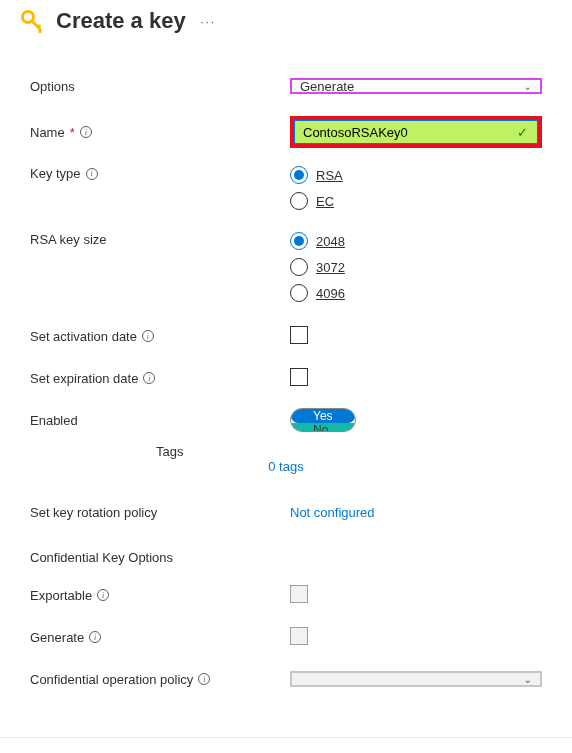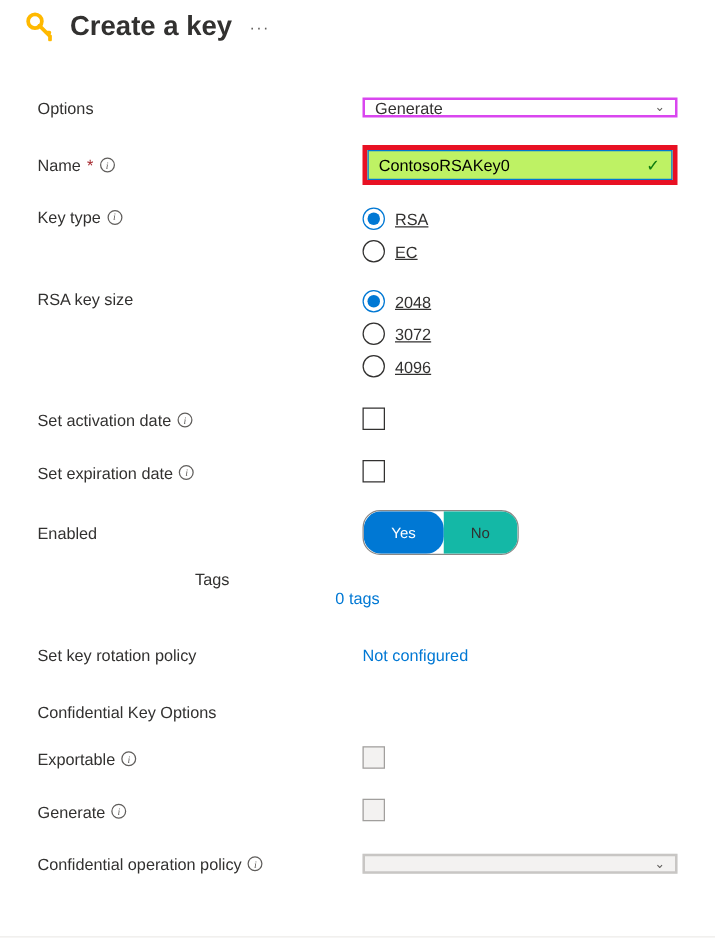--- a/index.html
+++ b/index.html
@@ -172,21 +172,22 @@
     }
     .checkbox.disabled {
       border-color: #a19f9d;
       background: #f3f2f1;
     }
     .toggle-pill {
       display: inline-flex;
       border: 1px solid #8a8886;
       border-radius: 14px;
       overflow: hidden;
-      height: 36px;
+      height: 24px;
+      flex-direction: column;
     }
     .toggle-option {
       padding: 0 22px;
       display: flex;
       align-items: center;
       font-size: 12px;
       cursor: pointer;
       background: #14b8a6;
     }
     .toggle-option.active {

